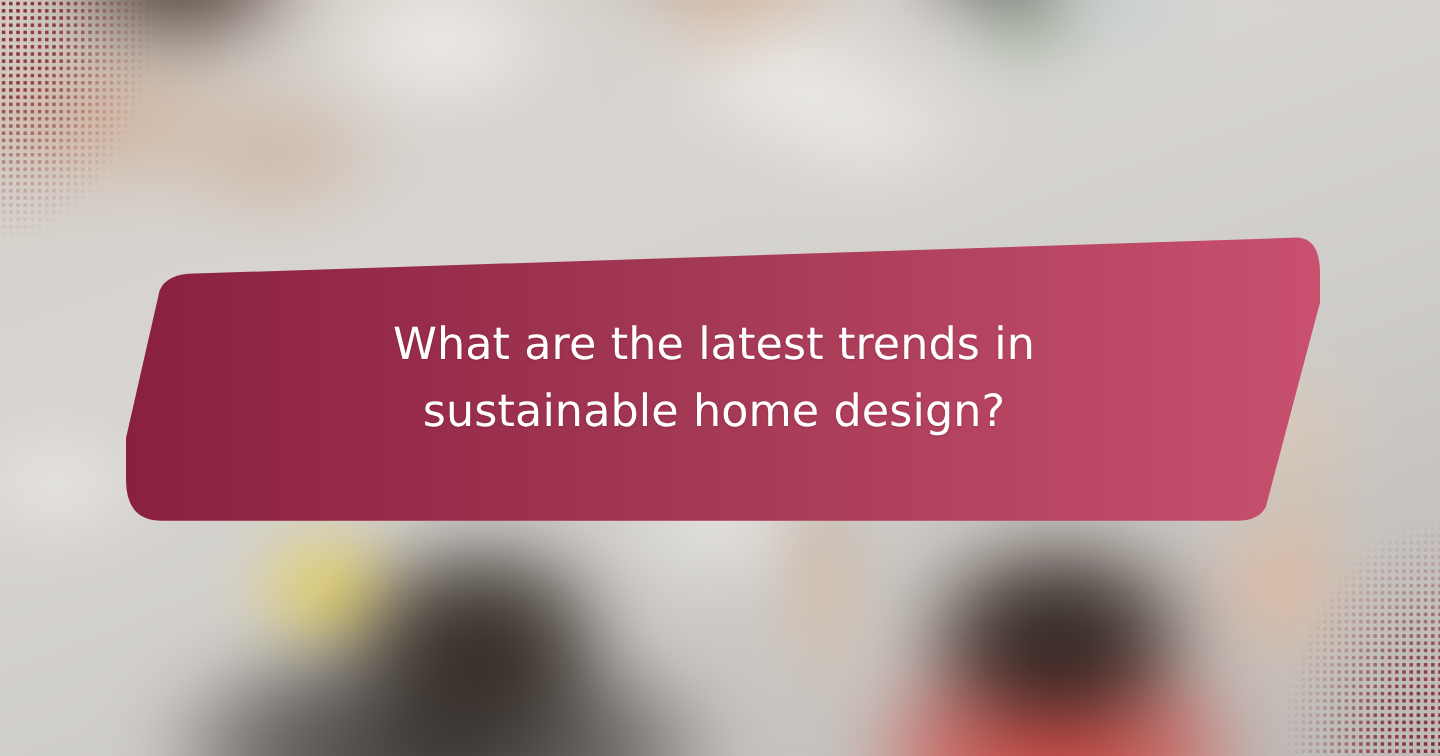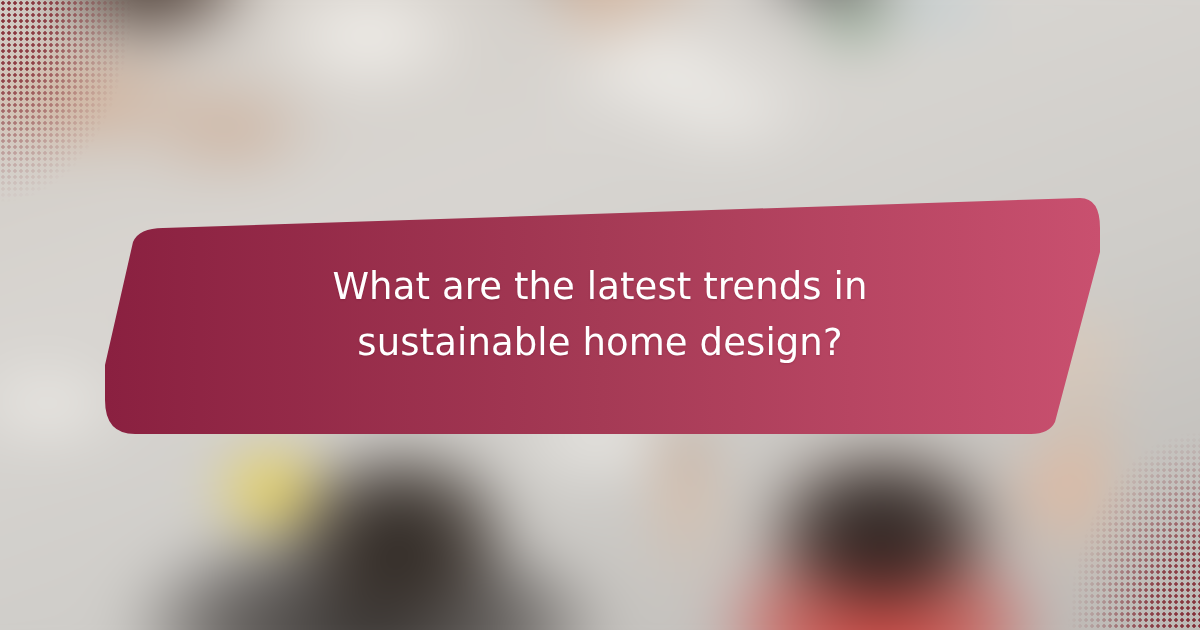--- a/index.html
+++ b/index.html
@@ -98,21 +98,20 @@
   }
 
   .banner-text {
     position: absolute;
     left: 0;
     top: 0;
     width: 1010px;
     height: 250px;
     display: flex;
     align-items: center;
-    justify-content: center;
     box-sizing: border-box;
     padding: 0 150px 0 150px;
   }
   .banner-text h1 {
     margin: 0;
     color: #ffffff;
     font-family: "DejaVu Sans", "Liberation Sans", sans-serif;
     font-size: 37px;
     font-weight: 400;
     line-height: 1.52;

